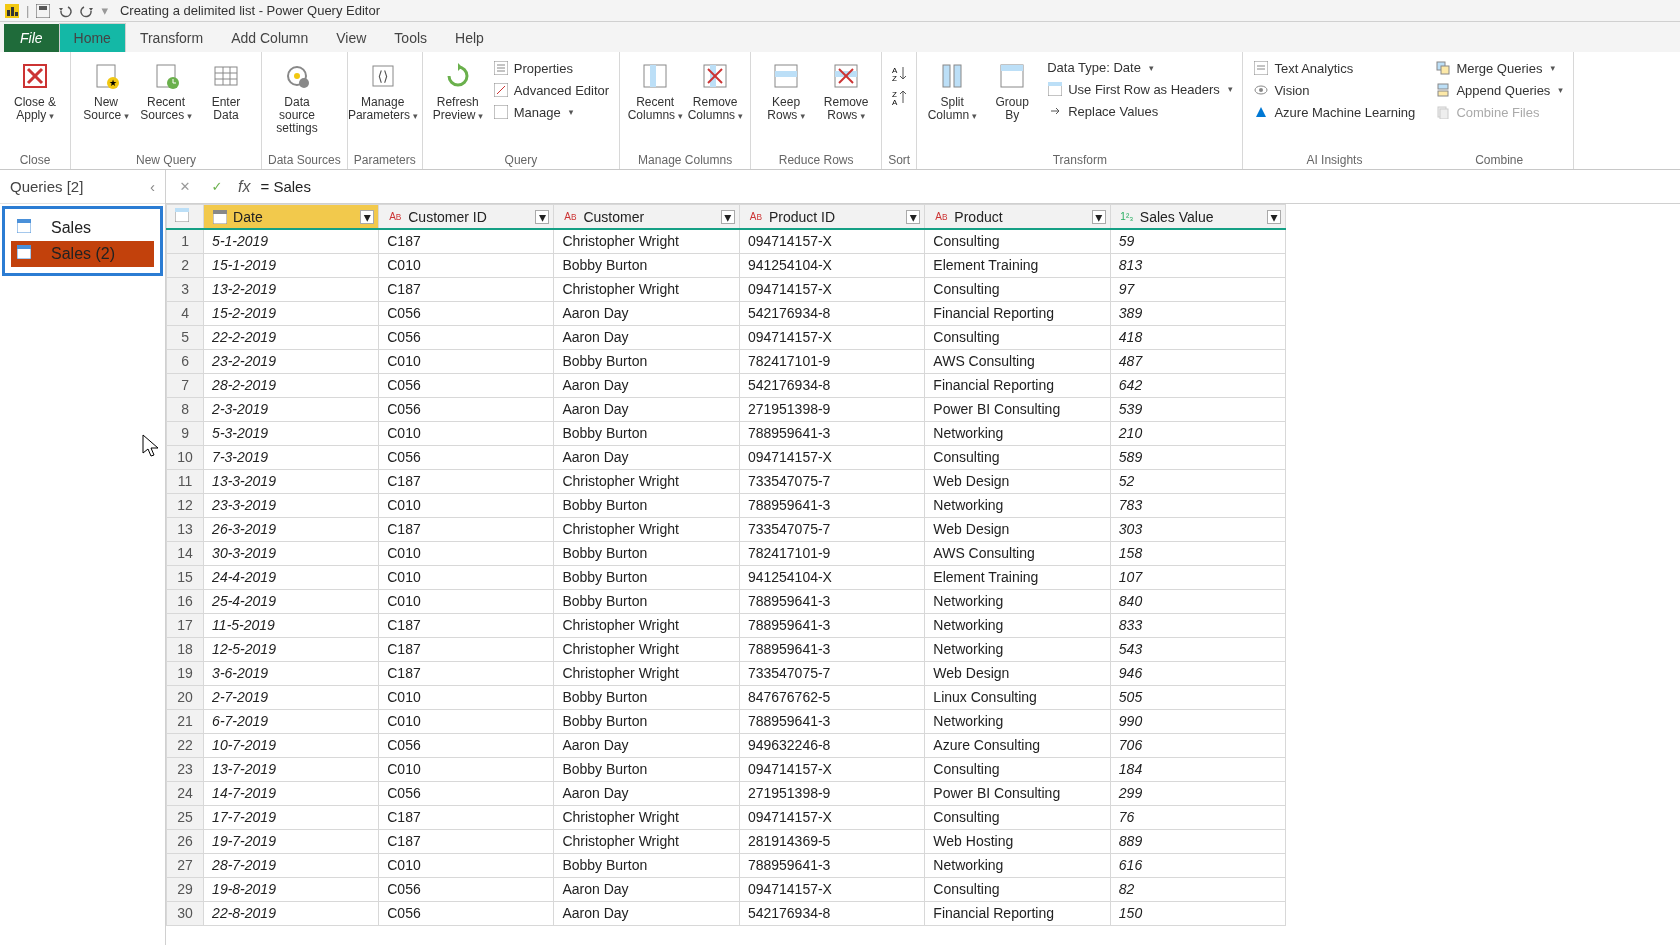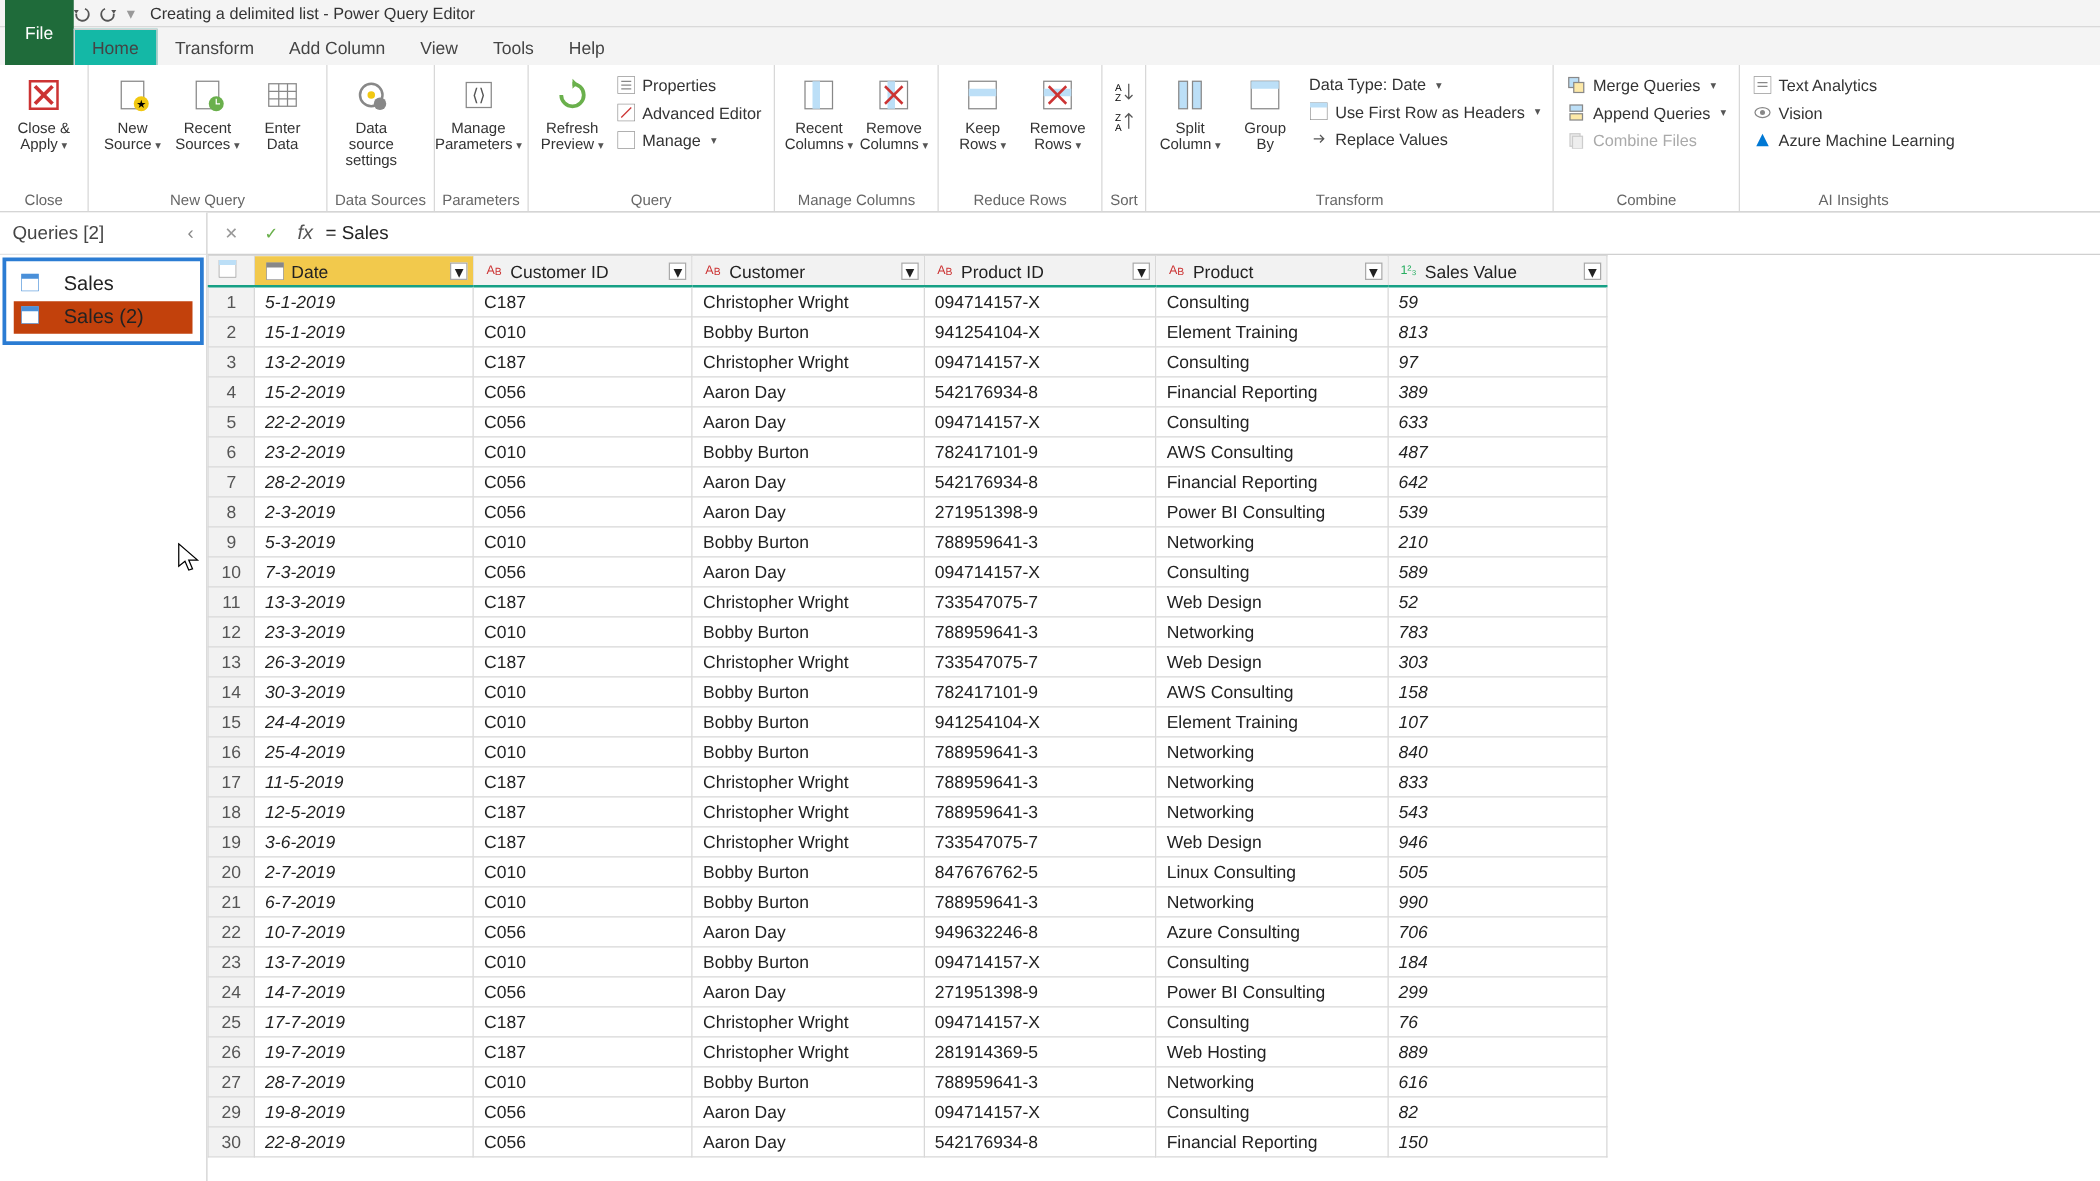--- a/index.html
+++ b/index.html
@@ -3,21 +3,21 @@
 <meta charset="utf-8">
 <style>
 * { margin:0; padding:0; box-sizing:border-box; font-family:"Segoe UI",Arial,sans-serif; }
 body { background:#fff; width:1680px; height:945px; overflow:hidden; font-size:13px; color:#222; }
 .titlebar { height:22px; display:flex; align-items:center; background:#f4f4f4; border-bottom:1px solid #d0d0d0; padding:0 4px; gap:6px; }
 .titlebar .qat-icon { width:16px; height:16px; display:inline-flex; align-items:center; justify-content:center; }
 .title-text { font-size:13px; color:#333; margin-left:6px; }
 .sep { color:#999; }
 .menubar { height:30px; display:flex; align-items:flex-end; background:#f4f4f4; padding-left:4px; }
 .menu-tab { padding:6px 14px 6px 14px; font-size:14px; color:#444; cursor:pointer; }
-.menu-tab.file { background:#1f6b3a; color:#fff; padding:18px 16px; }
+.menu-tab.file { background:#1f6b3a; color:#fff; padding:6px 16px;font-style:italic; }
 .menu-tab.active { background:#14b8a6; border:1px solid #d0d0d0; border-bottom:none; }
 .ribbon { height:118px; background:#fff; border-bottom:1px solid #c8c8c8; display:flex; }
 .rib-group { border-right:1px solid #d8d8d8; display:flex; flex-direction:column; justify-content:space-between; padding:4px 6px 2px 6px; }
 .rib-group .buttons { display:flex; gap:2px; align-items:flex-start; flex:1; }
 .rib-group .label { text-align:center; font-size:12px; color:#666; padding-top:2px; }
 .big-btn { display:flex; flex-direction:column; align-items:center; width:58px; padding:2px 2px; cursor:pointer; }
 .big-btn .ic { width:36px; height:36px; display:flex; align-items:center; justify-content:center; margin-bottom:2px; }
 .big-btn .lbl { font-size:12px; text-align:center; line-height:1.1; color:#333; }
 .small-col { display:flex; flex-direction:column; gap:2px; justify-content:flex-start; padding-top:2px; }
 .small-btn { display:flex; align-items:center; gap:5px; padding:2px 4px; cursor:pointer; font-size:13px; color:#333; }
@@ -354,55 +354,20 @@
                 <path d="M3 7 h8 M8 4 l3 3 -3 3" stroke="#555" fill="none"></path>
               </svg>
             </span>
             <span>Replace Values</span>
           </div>
       </div>
     </div>
     <div class="label">Transform</div>
   </div>
 
-  <div class="rib-group">
-    <div class="buttons">
-      <div class="small-col" style="min-width:130px">
-        <div class="small-btn caret">
-            <span class="ic">
-              <svg width="14" height="14">
-                <rect x="1" y="1" width="8" height="8" fill="#bcdff7" stroke="#888"></rect>
-                <rect x="5" y="5" width="8" height="8" fill="#fde9a8" stroke="#888"></rect>
-              </svg>
-            </span>
-            <span>Merge Queries</span>
-          </div>
-        <div class="small-btn caret">
-            <span class="ic">
-              <svg width="14" height="14">
-                <rect x="2" y="1" width="10" height="5" fill="#bcdff7" stroke="#888"></rect>
-                <rect x="2" y="8" width="10" height="5" fill="#fde9a8" stroke="#888"></rect>
-              </svg>
-            </span>
-            <span>Append Queries</span>
-          </div>
-        <div class="small-btn" style="color:#aaa">
-            <span class="ic">
-              <svg width="14" height="14">
-                <rect x="2" y="2" width="8" height="10" fill="#eee" stroke="#ccc"></rect>
-                <rect x="4" y="4" width="8" height="10" fill="#eee" stroke="#ccc"></rect>
-              </svg>
-            </span>
-            <span>Combine Files</span>
-          </div>
-      </div>
-    </div>
-    <div class="label">Combine</div>
-  </div>
-
   <div class="rib-group" style="border-right:none">
     <div class="buttons">
       <div class="small-col" style="min-width:170px">
         <div class="small-btn">
             <span class="ic">
               <svg width="14" height="14">
                 <rect width="14" height="14" fill="#fff" stroke="#888"></rect>
                 <line x1="3" y1="5" x2="11" y2="5" stroke="#888"></line>
                 <line x1="3" y1="8" x2="11" y2="8" stroke="#888"></line>
               </svg>
@@ -422,20 +387,55 @@
             <span class="ic">
               <svg width="14" height="14">
                 <path d="M7 2 l5 10 h-10 z" fill="#0078d4"></path>
               </svg>
             </span>
             <span>Azure Machine Learning</span>
           </div>
       </div>
     </div>
     <div class="label">AI Insights</div>
+  </div>
+
+  <div class="rib-group">
+    <div class="buttons">
+      <div class="small-col" style="min-width:130px">
+        <div class="small-btn caret">
+            <span class="ic">
+              <svg width="14" height="14">
+                <rect x="1" y="1" width="8" height="8" fill="#bcdff7" stroke="#888"></rect>
+                <rect x="5" y="5" width="8" height="8" fill="#fde9a8" stroke="#888"></rect>
+              </svg>
+            </span>
+            <span>Merge Queries</span>
+          </div>
+        <div class="small-btn caret">
+            <span class="ic">
+              <svg width="14" height="14">
+                <rect x="2" y="1" width="10" height="5" fill="#bcdff7" stroke="#888"></rect>
+                <rect x="2" y="8" width="10" height="5" fill="#fde9a8" stroke="#888"></rect>
+              </svg>
+            </span>
+            <span>Append Queries</span>
+          </div>
+        <div class="small-btn" style="color:#aaa">
+            <span class="ic">
+              <svg width="14" height="14">
+                <rect x="2" y="2" width="8" height="10" fill="#eee" stroke="#ccc"></rect>
+                <rect x="4" y="4" width="8" height="10" fill="#eee" stroke="#ccc"></rect>
+              </svg>
+            </span>
+            <span>Combine Files</span>
+          </div>
+      </div>
+    </div>
+    <div class="label">Combine</div>
   </div>
 </div>
 
 <div class="content">
   <div class="queries-pane">
     <div class="queries-head">
       <span>Queries [2]</span>
       <span style="color:#888">‹</span>
     </div>
     <div class="q-list">
@@ -557,21 +557,21 @@
               <td>Financial Reporting</td>
               <td class="num">389</td>
             </tr>
             <tr>
               <td class="rownum">5</td>
               <td class="date">22-2-2019</td>
               <td>C056</td>
               <td>Aaron Day</td>
               <td>094714157-X</td>
               <td>Consulting</td>
-              <td class="num">633</td>
+              <td class="num">418</td>
             </tr>
             <tr>
               <td class="rownum">6</td>
               <td class="date">23-2-2019</td>
               <td>C010</td>
               <td>Bobby Burton</td>
               <td>782417101-9</td>
               <td>AWS Consulting</td>
               <td class="num">487</td>
             </tr>

